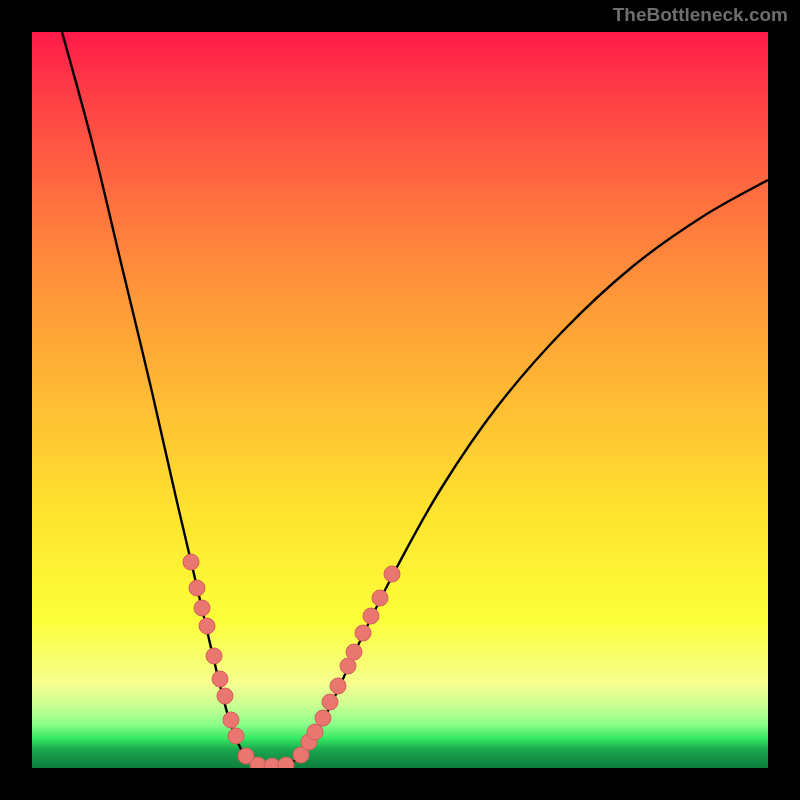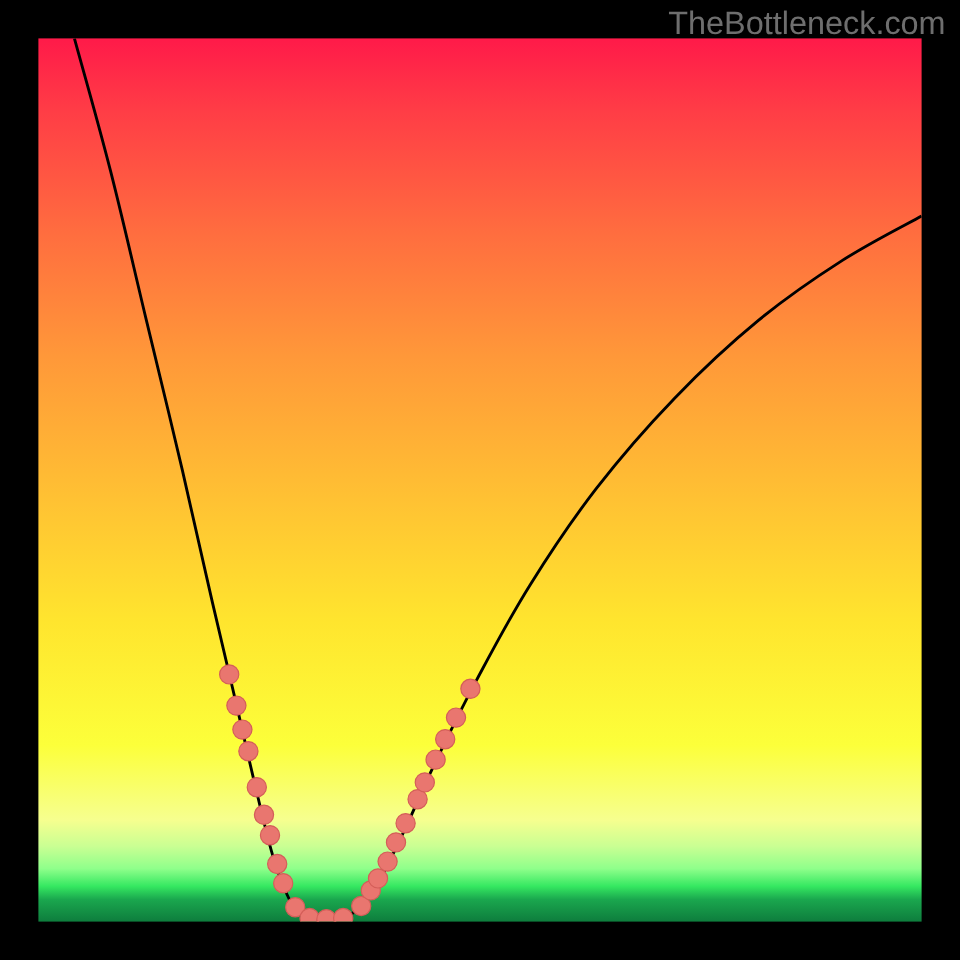--- a/index.html
+++ b/index.html
@@ -32,23 +32,23 @@
       #35e861 96%,
       #1aa74e 97.5%,
       #0e7d3d 100%
     );
   }
   .watermark {
     position: absolute;
     top: 4px;
     right: 12px;
     color: #6e6e6e;
-    font-size: 27px;
+    font-size: 19px;
     letter-spacing: 0px;
-    font-weight: 400;
+    font-weight: 700;
     z-index: 20;
   }
   svg.plot {
     position: absolute;
     left: 0;
     top: 0;
     width: 736px;
     height: 736px;
   }
 </style>

